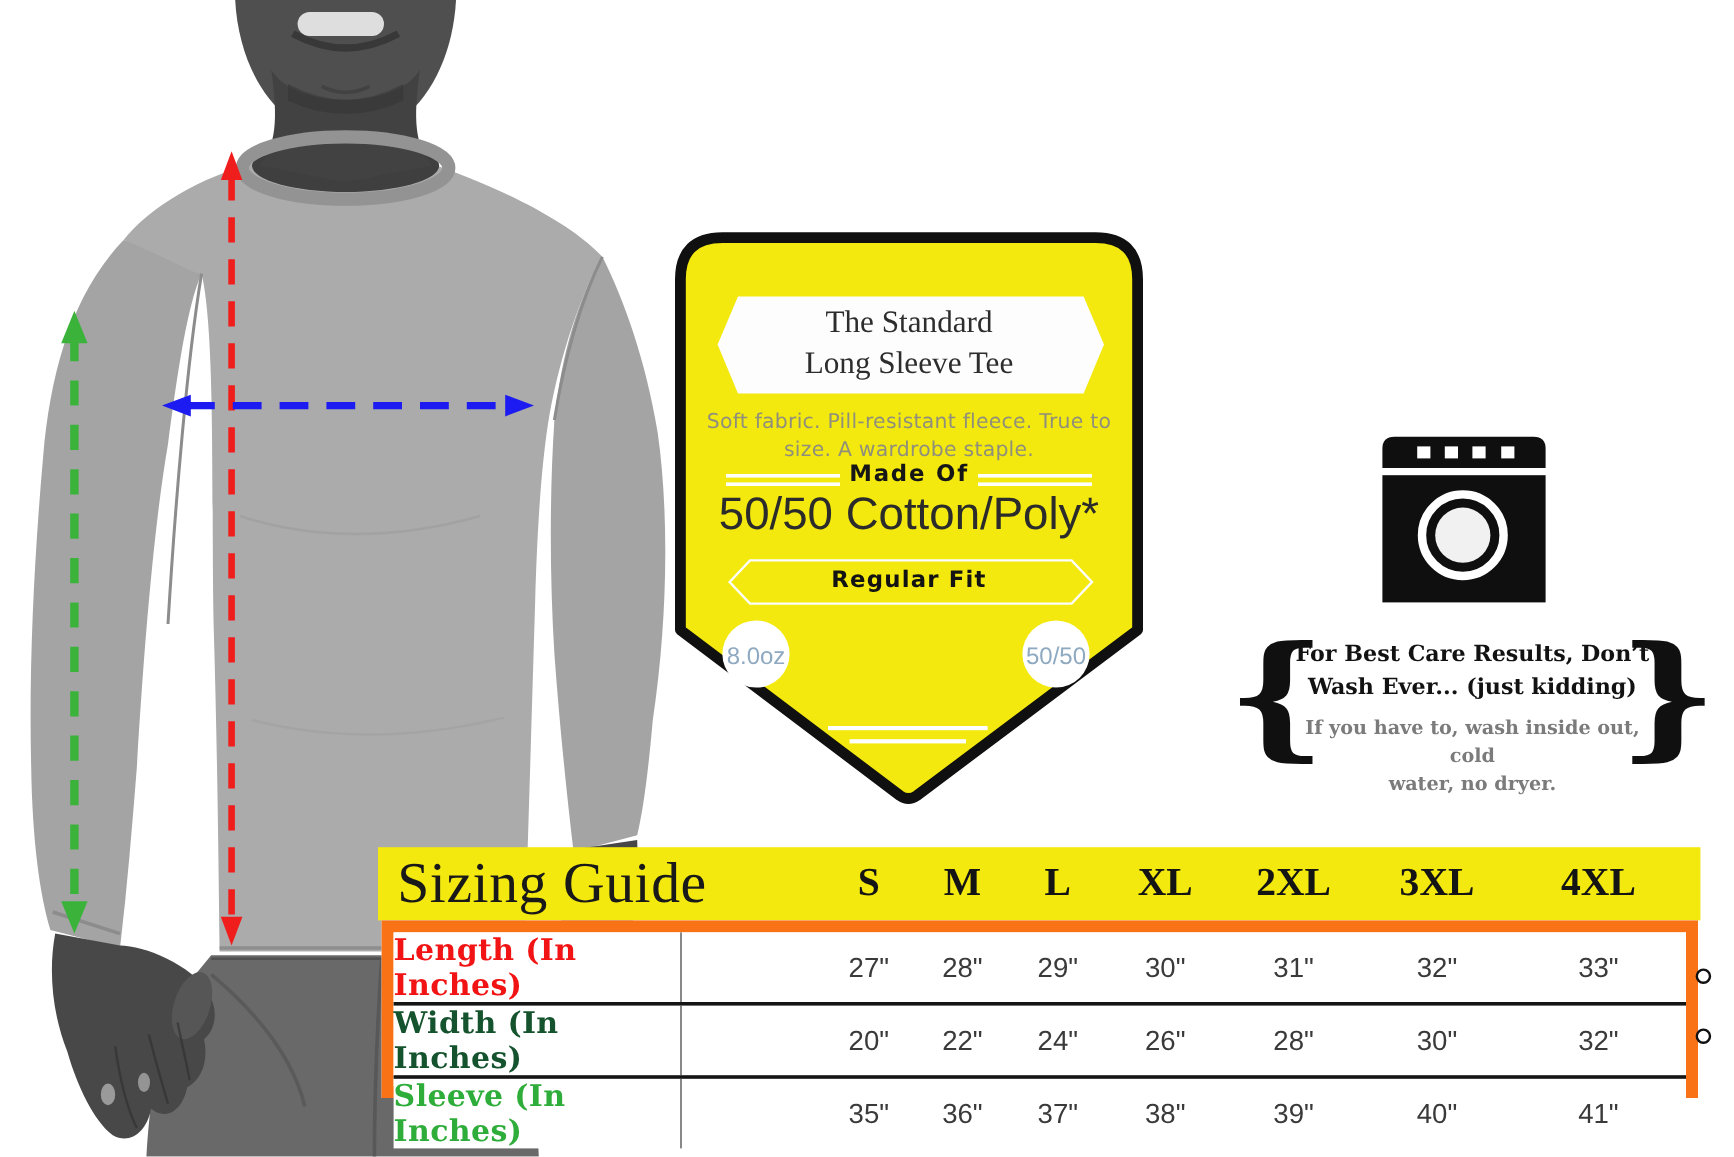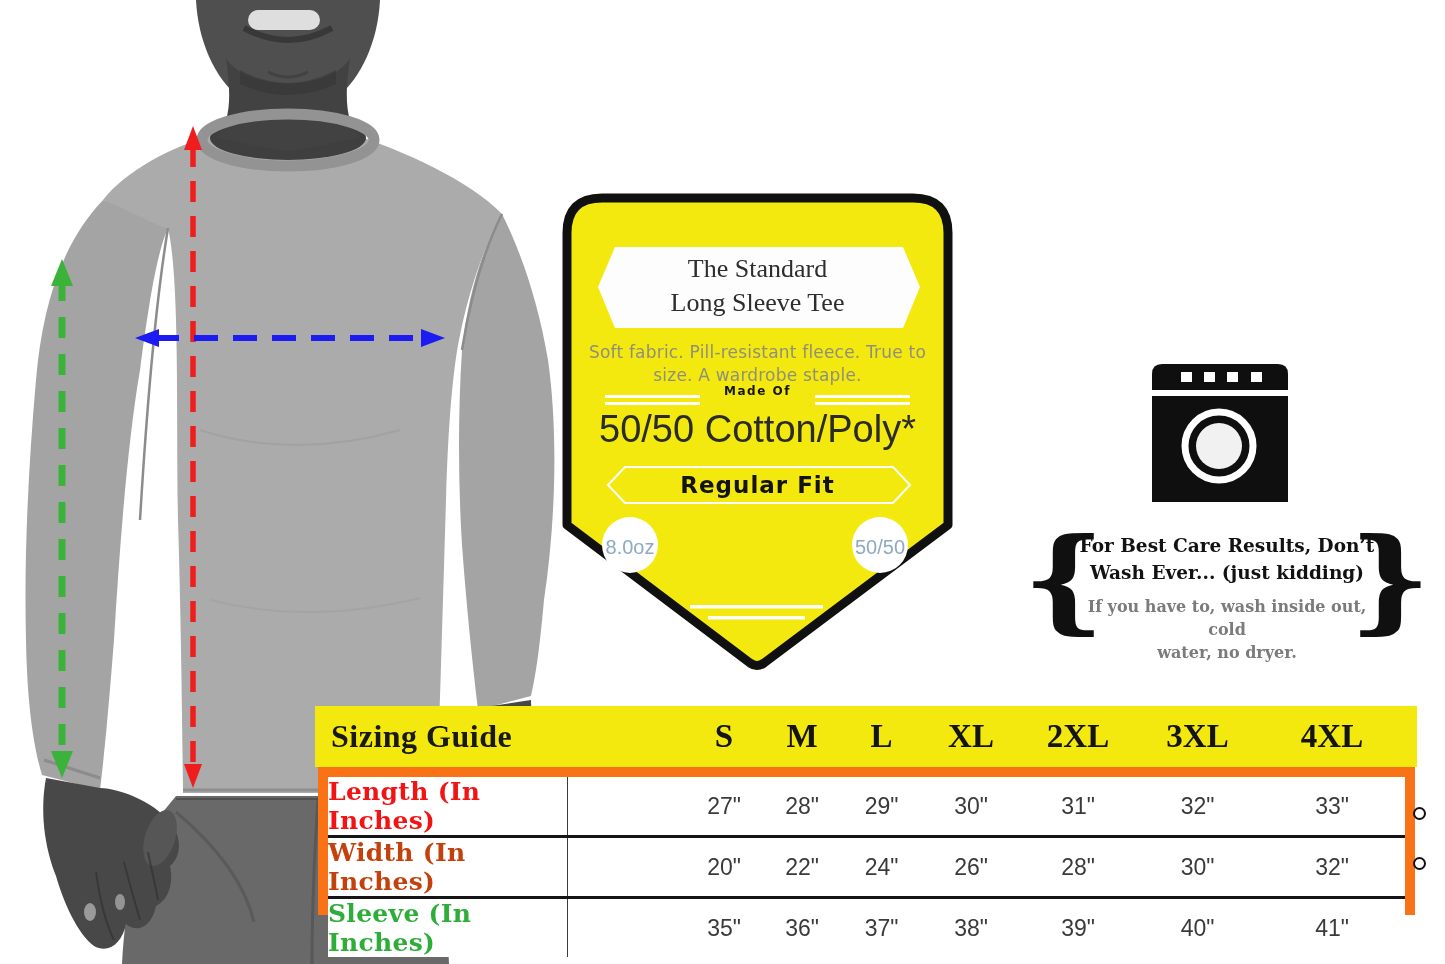--- a/index.html
+++ b/index.html
@@ -10,57 +10,57 @@
   
   #man-svg{position:absolute;left:0;top:0;}
   #arrow-svg{position:absolute;left:0;top:0;pointer-events:none;}
 
   
   .badge{position:absolute;left:560px;top:190px;width:395px;height:492px;}
   .badge svg{position:absolute;left:0;top:0;}
   .badge .txt{position:absolute;left:0;width:100%;text-align:center;}
   .b-title{top:62px;font-family:"Liberation Serif",serif;font-size:26px;line-height:34px;color:#2d2d2d;}
   .b-desc{top:151px;font-family:"DejaVu Sans",sans-serif;font-size:17px;line-height:23px;color:#8f8f7c;letter-spacing:.2px;}
-  .b-madeof{top:194px;font-family:"DejaVu Sans",sans-serif;font-weight:bold;font-size:12px;color:#161616;letter-spacing:1.5px;}
+  .b-madeof{top:194px;font-family:"DejaVu Sans",sans-serif;font-weight:bold;font-size:19px;color:#161616;letter-spacing:1.5px;}
   .b-material{top:218px;font-family:"Liberation Sans",sans-serif;font-weight:300;font-size:38px;color:#2b2b2b;}
-  .b-fit{top:282px;font-family:"DejaVu Sans",sans-serif;font-weight:bold;font-size:23px;color:#131313;letter-spacing:1px;}
+  .b-fit{top:282px;font-family:"DejaVu Sans",sans-serif;font-weight:bold;font-size:19px;color:#131313;letter-spacing:1px;}
   .b-circle-label{position:absolute;width:56px;text-align:center;top:346px;
                   font-family:"Liberation Sans",sans-serif;font-size:20px;color:#8ea9c0;}
   .b-oz{left:42px;} .b-5050{left:292px;}
 
   
   .care{position:absolute;left:1026px;top:518px;width:402px;height:152px;}
   .brace{position:absolute;top:-8px;font-family:"DejaVu Serif",serif;font-weight:bold;
          font-size:112px;line-height:140px;color:#101010;transform:scaleX(1.15);}
   .brace.l{left:2px;} .brace.r{right:2px;}
   .care-text{position:absolute;left:42px;right:42px;top:14px;text-align:center;}
   .care-head{font-family:"DejaVu Serif",serif;font-weight:bold;font-size:18.5px;line-height:27px;color:#121212;}
   .care-sub{margin-top:9px;font-family:"DejaVu Serif",serif;font-weight:bold;font-size:16px;line-height:23px;color:#7b7b7b;}
 
   
   .washer{position:absolute;left:1150px;top:362px;}
 
   
   .tbl-head{position:absolute;left:315px;top:706px;width:1102px;height:61px;background:#f3e90e;
             display:flex;align-items:center;}
-  .tbl-title{width:253px;padding-left:16px;font-family:"Liberation Serif",serif;font-weight:700;
-             font-size:32px;color:#191919;letter-spacing:.5px;white-space:nowrap;}
+  .tbl-title{width:253px;padding-left:16px;font-family:"Liberation Serif",serif;font-weight:400;
+             font-size:48px;color:#191919;letter-spacing:.5px;white-space:nowrap;}
   .col{display:flex;align-items:center;justify-content:center;
        font-family:"Liberation Serif",serif;font-weight:900;font-size:33px;color:#141414;}
   .sp{width:117px;}
   .c1{width:78px;} .c2{width:78px;} .c3{width:81px;} .c4{width:98px;}
   .c5{width:116px;} .c6{width:123px;} .c7{width:146px;}
   .tbl-body{position:absolute;left:318px;top:767px;width:1097px;height:148px;
             border:10px solid #f97316;background:#ffffff;display:flex;flex-direction:column;}
   .trow{display:flex;flex:1;align-items:center;background:#ffffff;}
   .trow + .trow{border-top:3px solid #151515;}
   .tlabel{width:240px;height:100%;display:flex;align-items:center;justify-content:center;
           border-right:1.5px solid #3a3a3a;font-family:"DejaVu Serif",serif;font-weight:bold;
           font-size:25px;letter-spacing:.3px;}
-  .red{color:#f21414;} .blue{color:#c2410c;} .green{color:#2fad3a;}
+  .red{color:#f21414;} .blue{color:#14532d;} .green{color:#2fad3a;}
   .tval{font-family:"Liberation Sans",sans-serif;font-size:23px;color:#3a3a3a;font-weight:normal;}
   .ring{position:absolute;width:13px;height:13px;border-radius:50%;
         background:#ffffff;border:2.5px solid #111111;}
 </style>
 </head>
 <body>
 
 <div id="canvas">
 
   <svg id="man-svg" width="570" height="964" viewBox="0 0 570 964">

